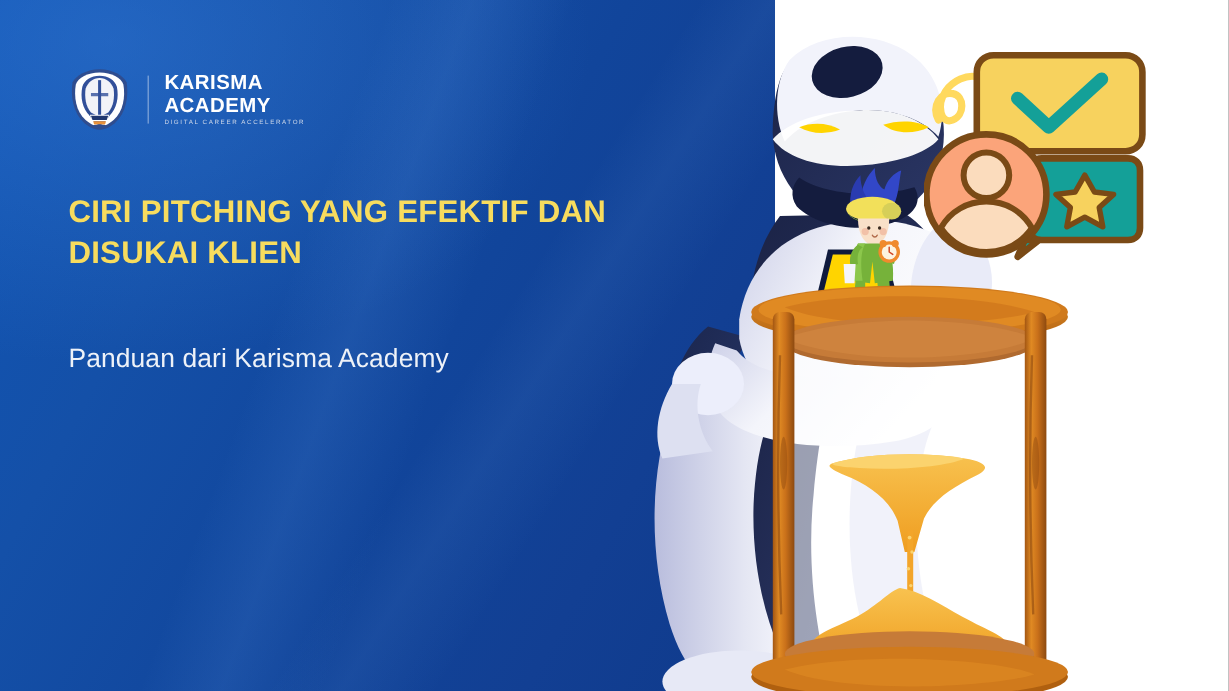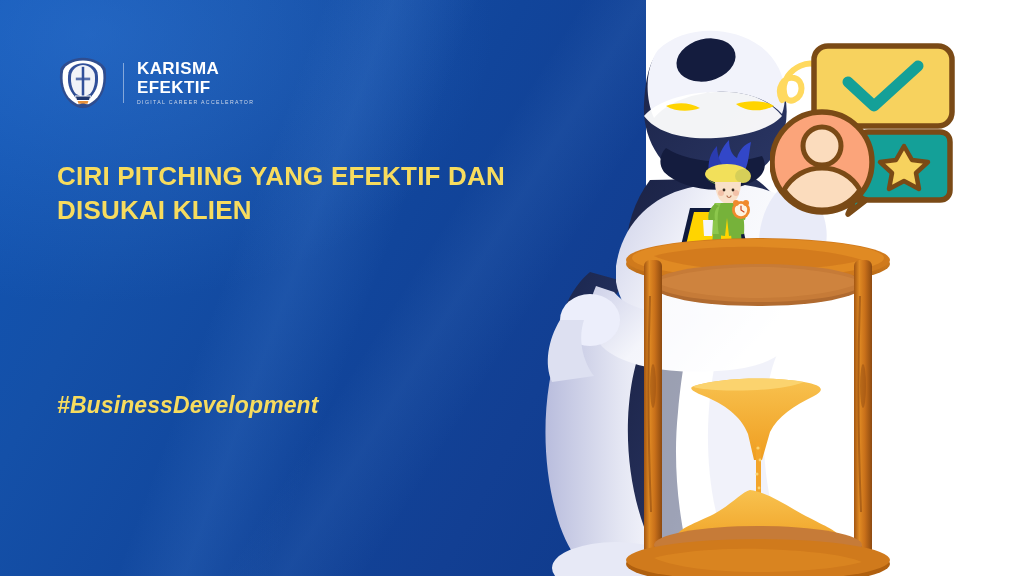--- a/index.html
+++ b/index.html
@@ -284,21 +284,21 @@
       <path d="M22 24 L38 24 L38 27 L22 27 Z" fill="#32509a" opacity="0.8"></path>
       <path d="M17 36 C22 44 26 48 30 50 C34 48 38 44 43 36 C40 46 35 52 30 54 C25 52 20 46 17 36 Z" fill="#2f4d8f"></path>
       <path d="M21 44 L39 44 L37 50 L23 50 Z" fill="#ffffff"></path>
       <path d="M22 45 L38 45 L36.6 49 L23.4 49 Z" fill="#20376e"></path>
       <path d="M24 50 L36 50 L35 53 L25 53 Z" fill="#e8913a"></path>
       <ellipse cx="30" cy="55" rx="7" ry="2" fill="#2f4d8f"></ellipse>
     </svg>
     <div class="logo-divider"></div>
     <div class="logo-words">
       <div class="logo-l1">KARISMA</div>
-      <div class="logo-l2">EFEKTIF</div>
+      <div class="logo-l2">ACADEMY</div>
       <div class="logo-tag">DIGITAL CAREER ACCELERATOR</div>
     </div>
   </div>
 
   <div class="headline">CIRI PITCHING YANG EFEKTIF DAN DISUKAI KLIEN</div>
-  <div class="hashtag">#BusinessDevelopment</div>
+  <div class="subtitle">Panduan dari Karisma Academy</div>
 
 </div>
 
 </body></html>

